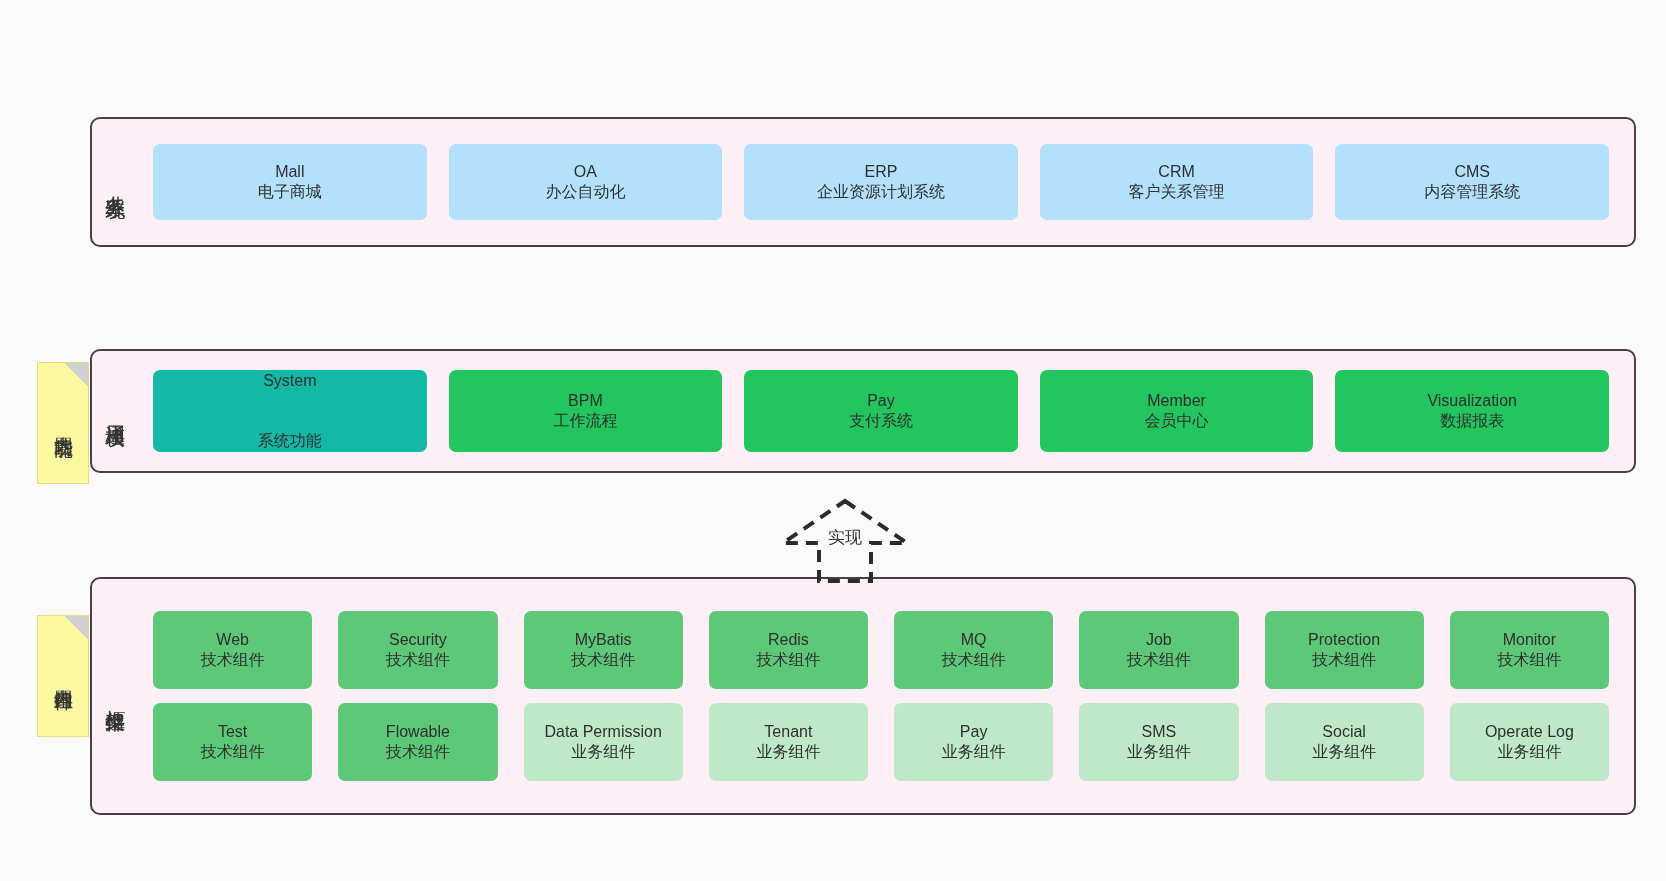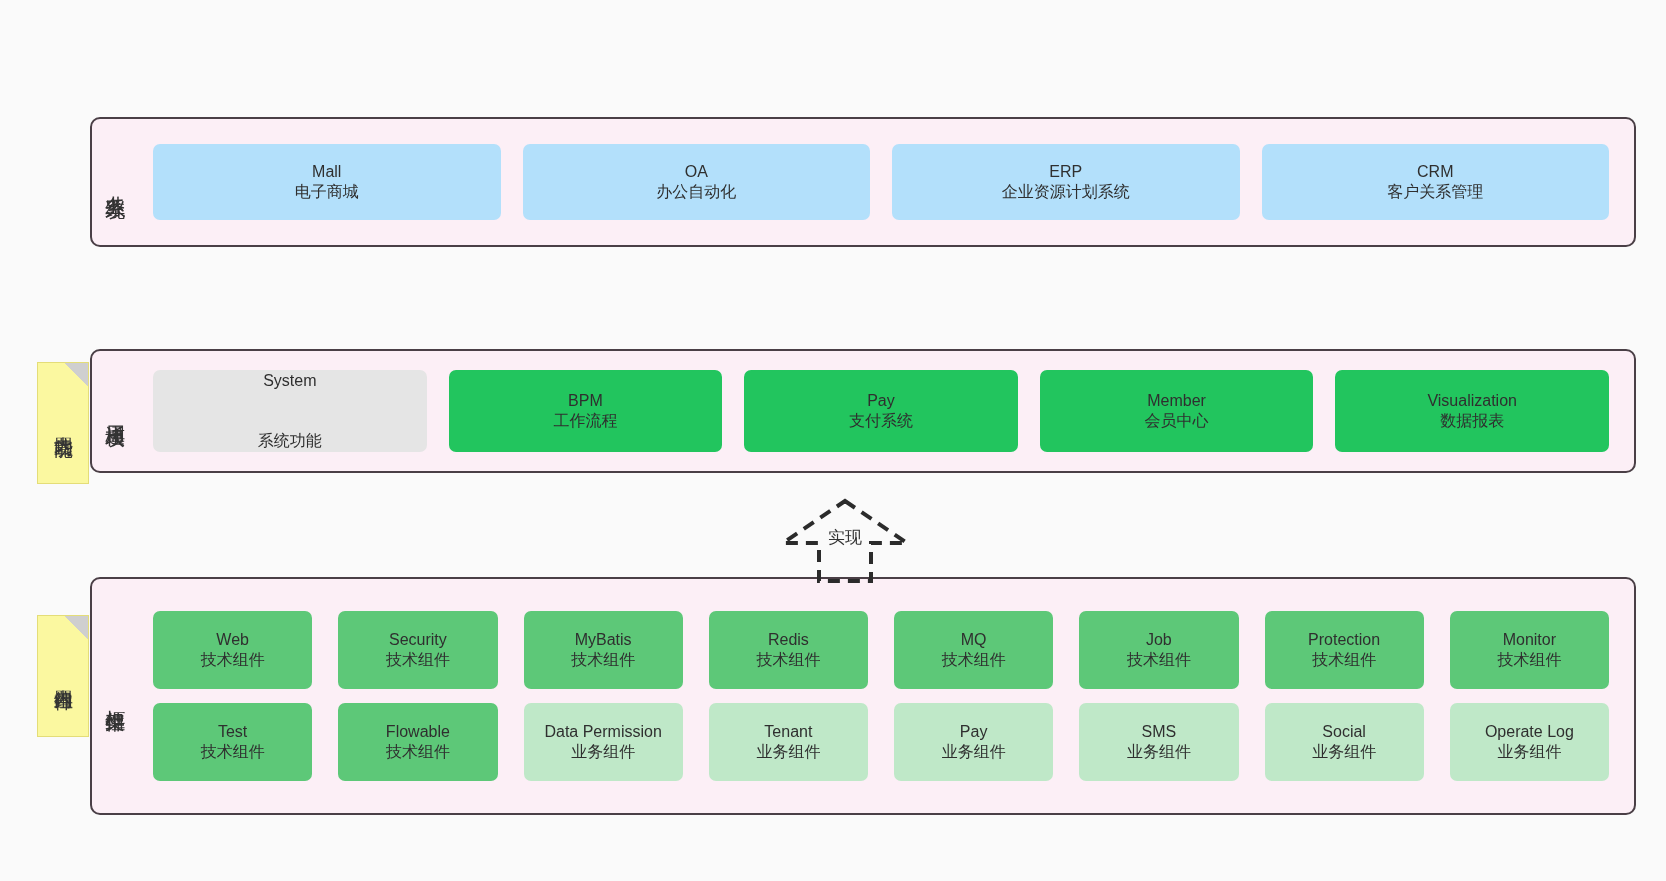--- a/index.html
+++ b/index.html
@@ -78,21 +78,21 @@
     line-height: 1.25;
     color: #2f2f2f;
     padding: 6px 4px;
   }
   .card .t1 { white-space: nowrap; }
   .card .t2 { white-space: nowrap; }
   .card.wrap .t1 { white-space: normal; }
 
   .biz .card   { height: 76px; background: #b3e0fb; }
   .mod .card   { height: 82px; background: #22c55e; }
-  .mod .card.strong { background: #e5e5e5; gap: 40px; }
+  .mod .card.strong { background: #14b8a6; gap: 40px; }
   .fw .card    { height: 78px; background: #5dc878; }
   .fw .card.biz-comp { background: #bfe8c8; }
 
   
   .note {
     position: absolute;
     box-sizing: border-box;
     background: #fbf8a0;
     border: 1px solid #e4dd78;
     font-size: 19px;
@@ -148,20 +148,24 @@
           <div class="t1">OA</div>
           <div class="t2">办公自动化</div>
         </div>
         <div class="card">
           <div class="t1">ERP</div>
           <div class="t2">企业资源计划系统</div>
         </div>
         <div class="card">
           <div class="t1">CRM</div>
           <div class="t2">客户关系管理</div>
+        </div>
+        <div class="card">
+          <div class="t1">CMS</div>
+          <div class="t2">内容管理系统</div>
         </div>
       </div>
   </div>
 
 
   <div class="note" style="left:37px; top:362px; width:52px; height:122px;">
     <span class="fold"></span>
     <span>内置功能</span>
   </div>
 

